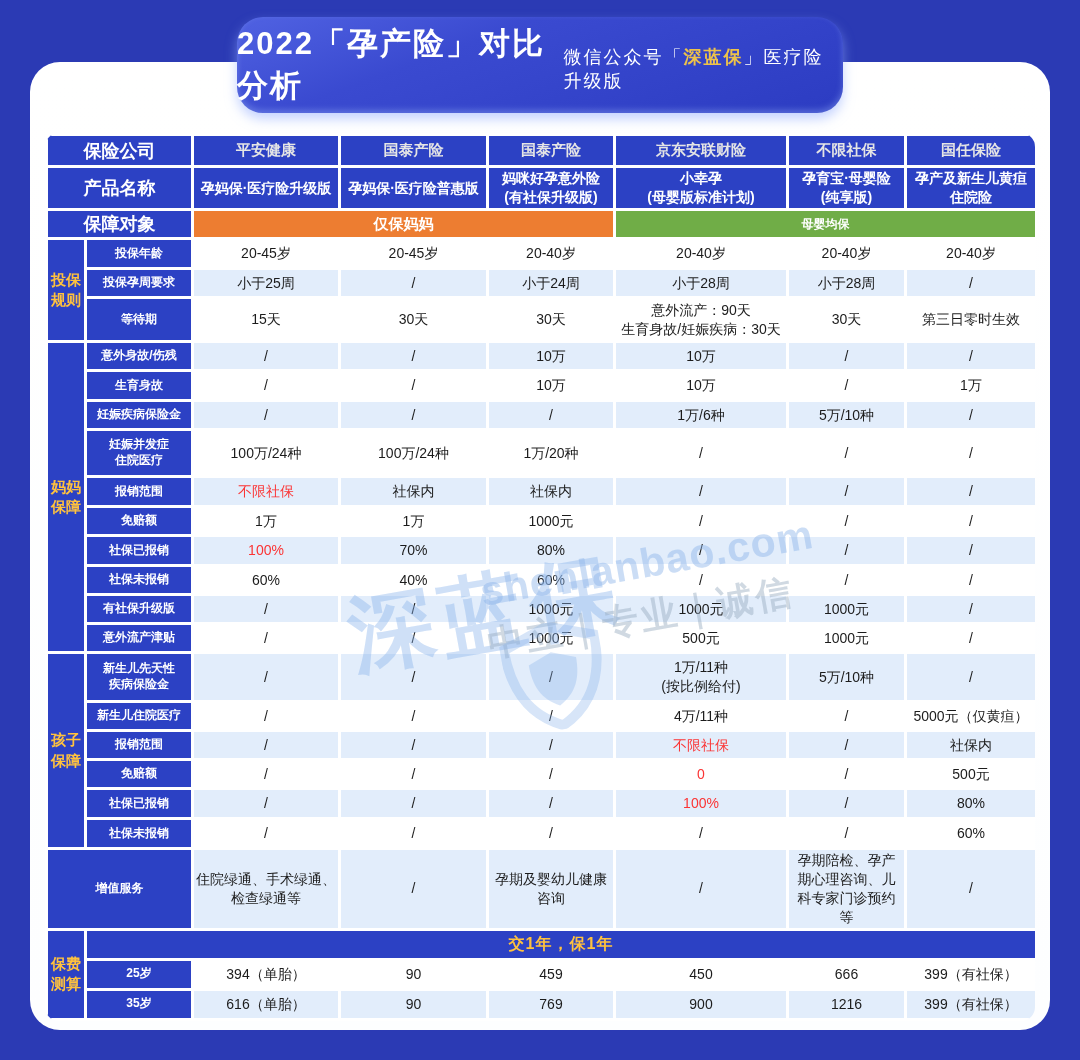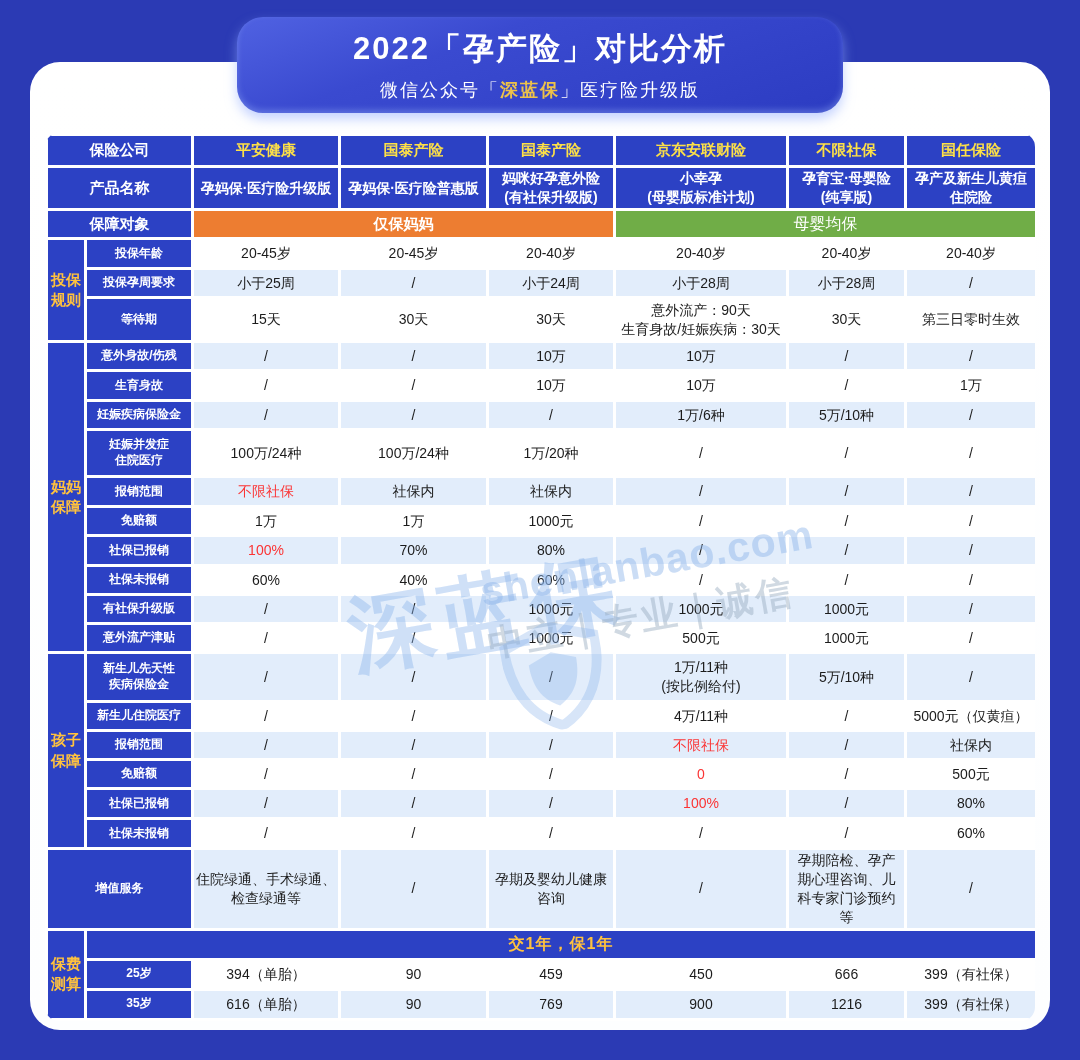--- a/index.html
+++ b/index.html
@@ -8,21 +8,21 @@
     background:#2b3ab4;
     font-family:"Liberation Sans","DejaVu Sans",sans-serif;
     position:relative;overflow:hidden;
   }
   
   .title-box{
     position:absolute;left:237px;top:17px;width:606px;height:96px;
     background:linear-gradient(160deg,#5062e2 0%,#3a4ad0 35%,#2c3cc2 100%);
     border-radius:26px;
     box-shadow:0 6px 12px rgba(150,175,255,.55), inset 0 -3px 6px rgba(170,195,255,.35);
-    display:flex;flex-direction:column;align-items:center;justify-content:center;
+    display:flex;align-items:center;justify-content:center;
     z-index:5;
   }
   .title-box h1{
     margin:0;color:#fff;font-size:31px;font-weight:bold;letter-spacing:2px;
   }
   .title-box .subtitle{
     margin-top:8px;color:#fff;font-size:18px;letter-spacing:2px;
   }
   .title-box .subtitle .brand{color:#edc24a;font-weight:bold;}
   
@@ -36,27 +36,27 @@
     position:absolute;left:15px;top:71px;width:990px;
     border-radius:14px;overflow:hidden;
   }
   table{
     border-collapse:collapse;table-layout:fixed;width:990px;
   }
   td{
     border:3px solid #ffffff;text-align:center;vertical-align:middle;
     white-space:pre-line;padding:1px 2px;box-sizing:border-box;
   }
-  .blue   {background:#2c41c4;color:#ffffff;font-weight:bold;font-size:15px;}
-  .co-cell{background:#2c41c4;color:#fde047;font-weight:bold;font-size:15px;}
+  .blue   {background:#2c41c4;color:#ffffff;font-weight:bold;font-size:18px;}
+  .co-cell{background:#2c41c4;color:#e5e5e5;font-weight:bold;font-size:15px;}
   .pr-cell{background:#2c41c4;color:#ffffff;font-weight:bold;font-size:14px;line-height:1.35;}
   .sec-cell{background:#2c41c4;color:#ffc23e;font-weight:bold;font-size:15px;line-height:1.35;}
   .row-label{background:#2c41c4;color:#ffffff;font-weight:bold;font-size:12px;line-height:1.3;}
   .band-orange{background:#ed7d31;color:#fff;font-weight:bold;font-size:15px;}
-  .band-green {background:#70ad47;color:#fff;font-weight:normal;font-size:16px;}
+  .band-green {background:#70ad47;color:#fff;font-weight:bold;font-size:12px;}
   .bar-cell{background:#2c41c4;color:#ffc23e;font-weight:bold;font-size:16px;letter-spacing:1px;}
   tr.white td.val{background:#ffffff;}
   tr.light td.val{background:#e2edfb;}
   td.val{color:#1c1c1c;font-size:14px;line-height:1.35;}
   td.val.red{color:#fb3434;}
   tr.hdr1{height:32px;} tr.hdr2{height:43px;} tr.hdr3{height:29px;}
   
   .wm{position:absolute;pointer-events:none;z-index:4;transform:rotate(-10deg);
       color:rgba(140,180,232,.45);font-weight:bold;}
   .wm-brand{left:348px;top:556px;font-size:86px;letter-spacing:6px;color:rgba(135,178,235,.40);}

